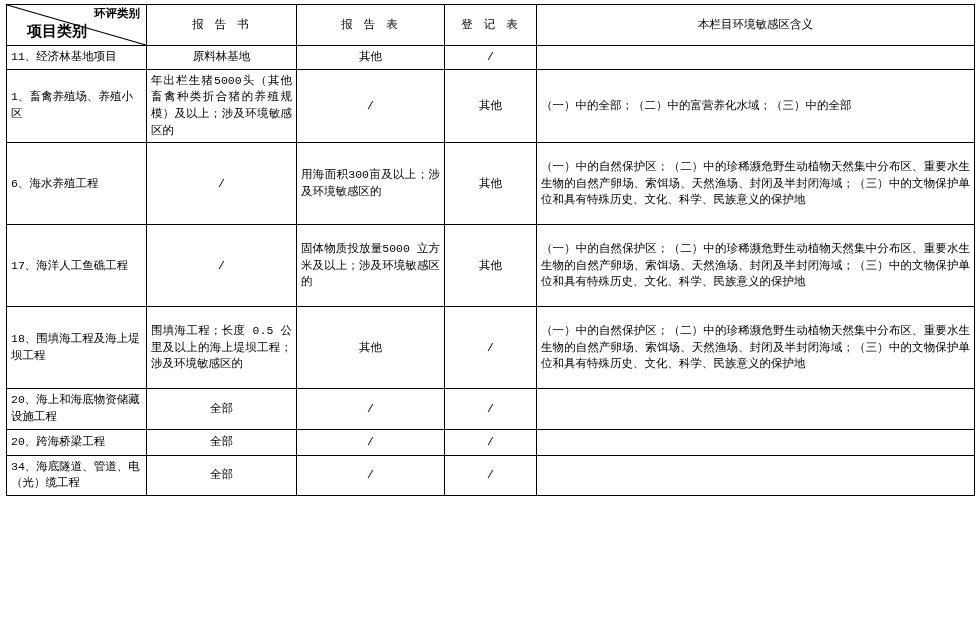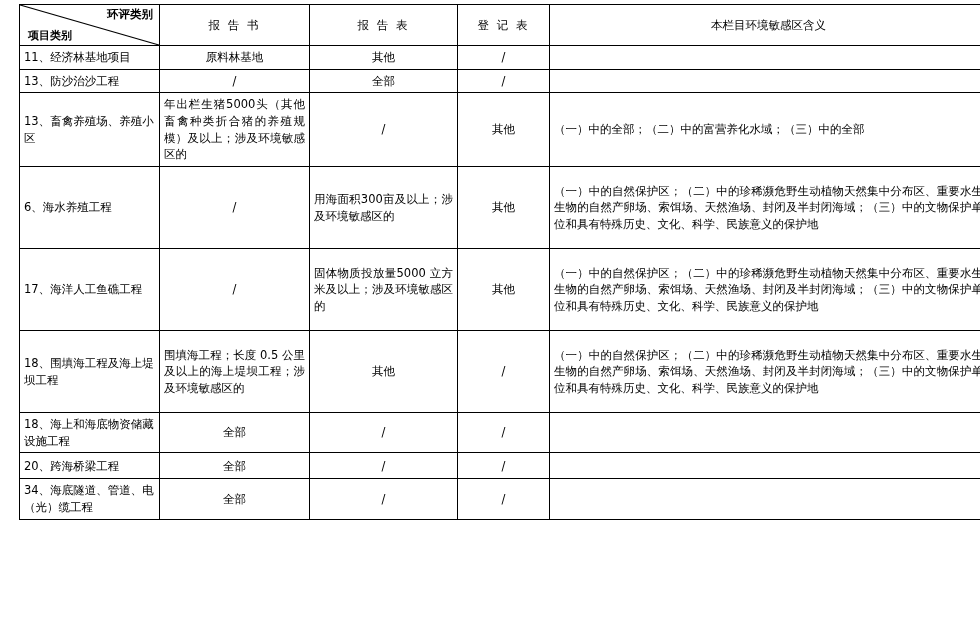--- a/index.html
+++ b/index.html
@@ -12,21 +12,22 @@
     height: 619px;
     font-family: "DejaVu Sans", "Liberation Sans", sans-serif;
     color: #000000;
     overflow: hidden;
   }
   .sheet {
     position: relative;
     width: 980px;
     height: 619px;
     box-sizing: border-box;
-    padding: 4px 6px 0 19px;
+    padding: 4px 6px 0 6px;
+    font-family: Liberation Mono, monospace;
   }
   table.eia {
     border-collapse: collapse;
     width: 968px;
     table-layout: fixed;
     font-size: 11.5px;
   }
   table.eia td, table.eia th {
     border: 1px solid #000000;
     padding: 3px 4px;
@@ -60,23 +61,23 @@
   }
   .corner .lbl-top {
     position: absolute;
     right: 6px;
     top: 1px;
     font-size: 11.5px;
     white-space: nowrap;
   }
   .corner .lbl-bot {
     position: absolute;
-    left: 8px;
+    left: 20px;
     bottom: 1px;
-    font-size: 11px;
+    font-size: 15px;
     white-space: nowrap;
   }
   td.cat {
     text-align: left;
     padding-left: 5px;
   }
   td.ctr {
     text-align: center;
   }
   td.just {
@@ -118,29 +119,22 @@
       </tr>
     </thead>
     <tbody>
       <tr style="height:22px;">
         <td class="cat">11、经济林基地项目</td>
         <td class="ctr">原料林基地</td>
         <td class="ctr">其他</td>
         <td class="ctr">/</td>
         <td class="just"></td>
       </tr>
-      <tr style="height:22px;">
-        <td class="cat">13、防沙治沙工程</td>
-        <td class="ctr">/</td>
-        <td class="ctr">全部</td>
-        <td class="ctr">/</td>
-        <td class="just"></td>
-      </tr>
       <tr style="height:62px;">
-        <td class="cat">13、畜禽养殖场、养殖小区</td>
+        <td class="cat">1、畜禽养殖场、养殖小区</td>
         <td class="just">年出栏生猪5000头（其他畜禽种类折合猪的养殖规模）及以上；涉及环境敏感区的</td>
         <td class="ctr">/</td>
         <td class="ctr">其他</td>
         <td class="just">（一）中的全部；（二）中的富营养化水域；（三）中的全部</td>
       </tr>
       <tr style="height:82px;">
         <td class="cat">6、海水养殖工程</td>
         <td class="ctr">/</td>
         <td class="just">用海面积300亩及以上；涉及环境敏感区的</td>
         <td class="ctr">其他</td>
@@ -154,21 +148,21 @@
         <td class="just">（一）中的自然保护区；（二）中的珍稀濒危野生动植物天然集中分布区、重要水生生物的自然产卵场、索饵场、天然渔场、封闭及半封闭海域；（三）中的文物保护单位和具有特殊历史、文化、科学、民族意义的保护地</td>
       </tr>
       <tr style="height:82px;">
         <td class="cat">18、围填海工程及海上堤坝工程</td>
         <td class="just">围填海工程；长度 0.5 公里及以上的海上堤坝工程；涉及环境敏感区的</td>
         <td class="ctr">其他</td>
         <td class="ctr">/</td>
         <td class="just">（一）中的自然保护区；（二）中的珍稀濒危野生动植物天然集中分布区、重要水生生物的自然产卵场、索饵场、天然渔场、封闭及半封闭海域；（三）中的文物保护单位和具有特殊历史、文化、科学、民族意义的保护地</td>
       </tr>
       <tr style="height:40px;">
-        <td class="cat">18、海上和海底物资储藏设施工程</td>
+        <td class="cat">20、海上和海底物资储藏设施工程</td>
         <td class="ctr">全部</td>
         <td class="ctr">/</td>
         <td class="ctr">/</td>
         <td class="just"></td>
       </tr>
       <tr style="height:26px;">
         <td class="cat">20、跨海桥梁工程</td>
         <td class="ctr">全部</td>
         <td class="ctr">/</td>
         <td class="ctr">/</td>

